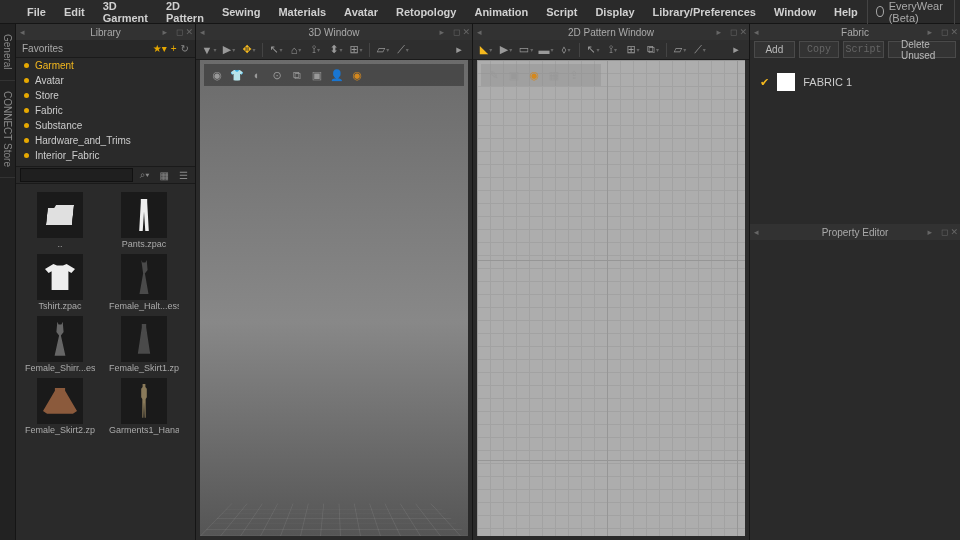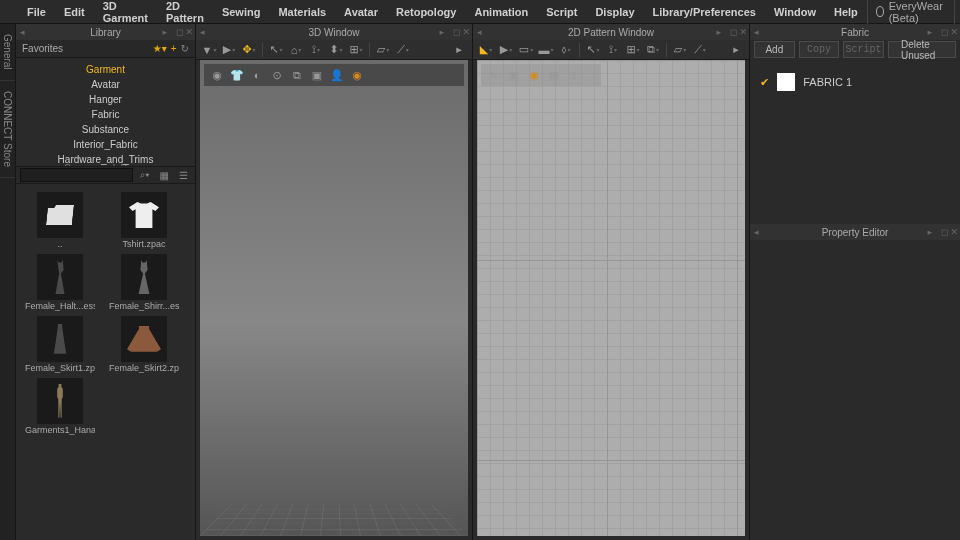--- a/index.html
+++ b/index.html
@@ -15,21 +15,21 @@
 .side-tab { writing-mode:vertical-rl; padding:10px 2px; color:#888; font-size:10px; cursor:pointer; border-bottom:1px solid #333;}
 .panel { background:#2a2a2a; display:flex; flex-direction:column; border-right:1px solid #151515; }
 .panel-header { height:16px; background:#323232; display:flex; align-items:center; justify-content:center; color:#aaa; font-size:10px; position:relative; }
 .panel-header .ph-ctrl { position:absolute; right:2px; display:flex; gap:2px; color:#666; font-size:9px;}
 .panel-header .ph-arrow { position:absolute; left:4px; color:#666; font-size:9px;}
 .panel-header .ph-arrow-r { position:absolute; right:28px; color:#666; font-size:9px;}
 .lib { width:180px; }
 .fav-row { height:18px; background:#282828; display:flex; align-items:center; padding:0 6px; color:#aaa; font-size:10px; border-bottom:1px solid #1a1a1a;}
 .fav-row .ficons { margin-left:auto; color:#e6a800; font-size:10px; display:flex; gap:4px;}
 .cat-list { max-height:108px; overflow:hidden; }
-.cat { height:15px; display:flex; align-items:center; padding:0 8px; gap:6px; color:#ccc; cursor:pointer; font-size:10px;flex-direction:column;}
+.cat { height:15px; display:flex; align-items:center; padding:0 8px; gap:6px; color:#ccc; cursor:pointer; font-size:10px;}
 .cat.sel { color:#f4b81e; }
 .cat .dot { width:5px; height:5px; border-radius:50%; background:#e6a800; }
 .search-row { height:18px; background:#282828; display:flex; align-items:center; padding:0 4px; gap:4px; border-top:1px solid #1a1a1a; border-bottom:1px solid #1a1a1a;}
 .search-row input { flex:1; background:#1f1f1f; border:1px solid #111; height:14px; font-size:9px; color:#ccc; padding:0 3px; min-width:0;}
 .search-row .sicon { color:#888; font-size:10px; padding:0 3px;}
 .thumbs { flex:1; overflow:hidden; padding:8px 4px; display:flex; flex-wrap:wrap; gap:4px 4px; align-content:flex-start;}
 .titem { width:80px; display:flex; flex-direction:column; align-items:center; gap:2px; }
 .thumb { width:46px; height:46px; background:#1a1a1a; display:flex; align-items:center; justify-content:center; }
 .tlabel { font-size:9px; color:#aaa; text-align:center; line-height:1.1; max-width:70px; overflow:hidden; }
 .folder-icon { width:26px; height:20px; background:#e0e0e0; clip-path:polygon(0 15%,25% 15%,31% 0,100% 0,100% 100%,0 100%); transform:skewX(-6deg);}
@@ -126,54 +126,60 @@
       <div class="cat sel">
           <span class="dot"></span>
           <span>Garment</span>
         </div>
       <div class="cat">
           <span class="dot"></span>
           <span>Avatar</span>
         </div>
       <div class="cat">
           <span class="dot"></span>
-          <span>Hanger</span>
+          <span>Store</span>
         </div>
       <div class="cat">
           <span class="dot"></span>
           <span>Fabric</span>
         </div>
       <div class="cat">
           <span class="dot"></span>
           <span>Substance</span>
         </div>
       <div class="cat">
           <span class="dot"></span>
+          <span>Hardware_and_Trims</span>
+        </div>
+      <div class="cat">
+          <span class="dot"></span>
           <span>Interior_Fabric</span>
-        </div>
-      <div class="cat">
-          <span class="dot"></span>
-          <span>Hardware_and_Trims</span>
         </div>
       <div class="cat" style="opacity:.5">
           <span>Scene_and_Props</span>
         </div>
     </div>
     <div class="search-row">
       <input style="">
       <span class="sicon">⌕▾</span>
       <span class="sicon">▦</span>
       <span class="sicon">☰</span>
     </div>
     <div class="thumbs">
       <div class="titem">
           <div class="thumb">
             <div class="folder-icon"></div>
           </div>
           <div class="tlabel">..</div>
+        </div>
+      <div class="titem">
+          <div class="thumb">
+            <div class="pants-icon"></div>
+          </div>
+          <div class="tlabel">Pants.zpac</div>
         </div>
       <div class="titem">
           <div class="thumb">
             <div class="tshirt-icon"></div>
           </div>
           <div class="tlabel">Tshirt.zpac</div>
         </div>
       <div class="titem">
           <div class="thumb">
             <div class="ghost-dress"></div>

